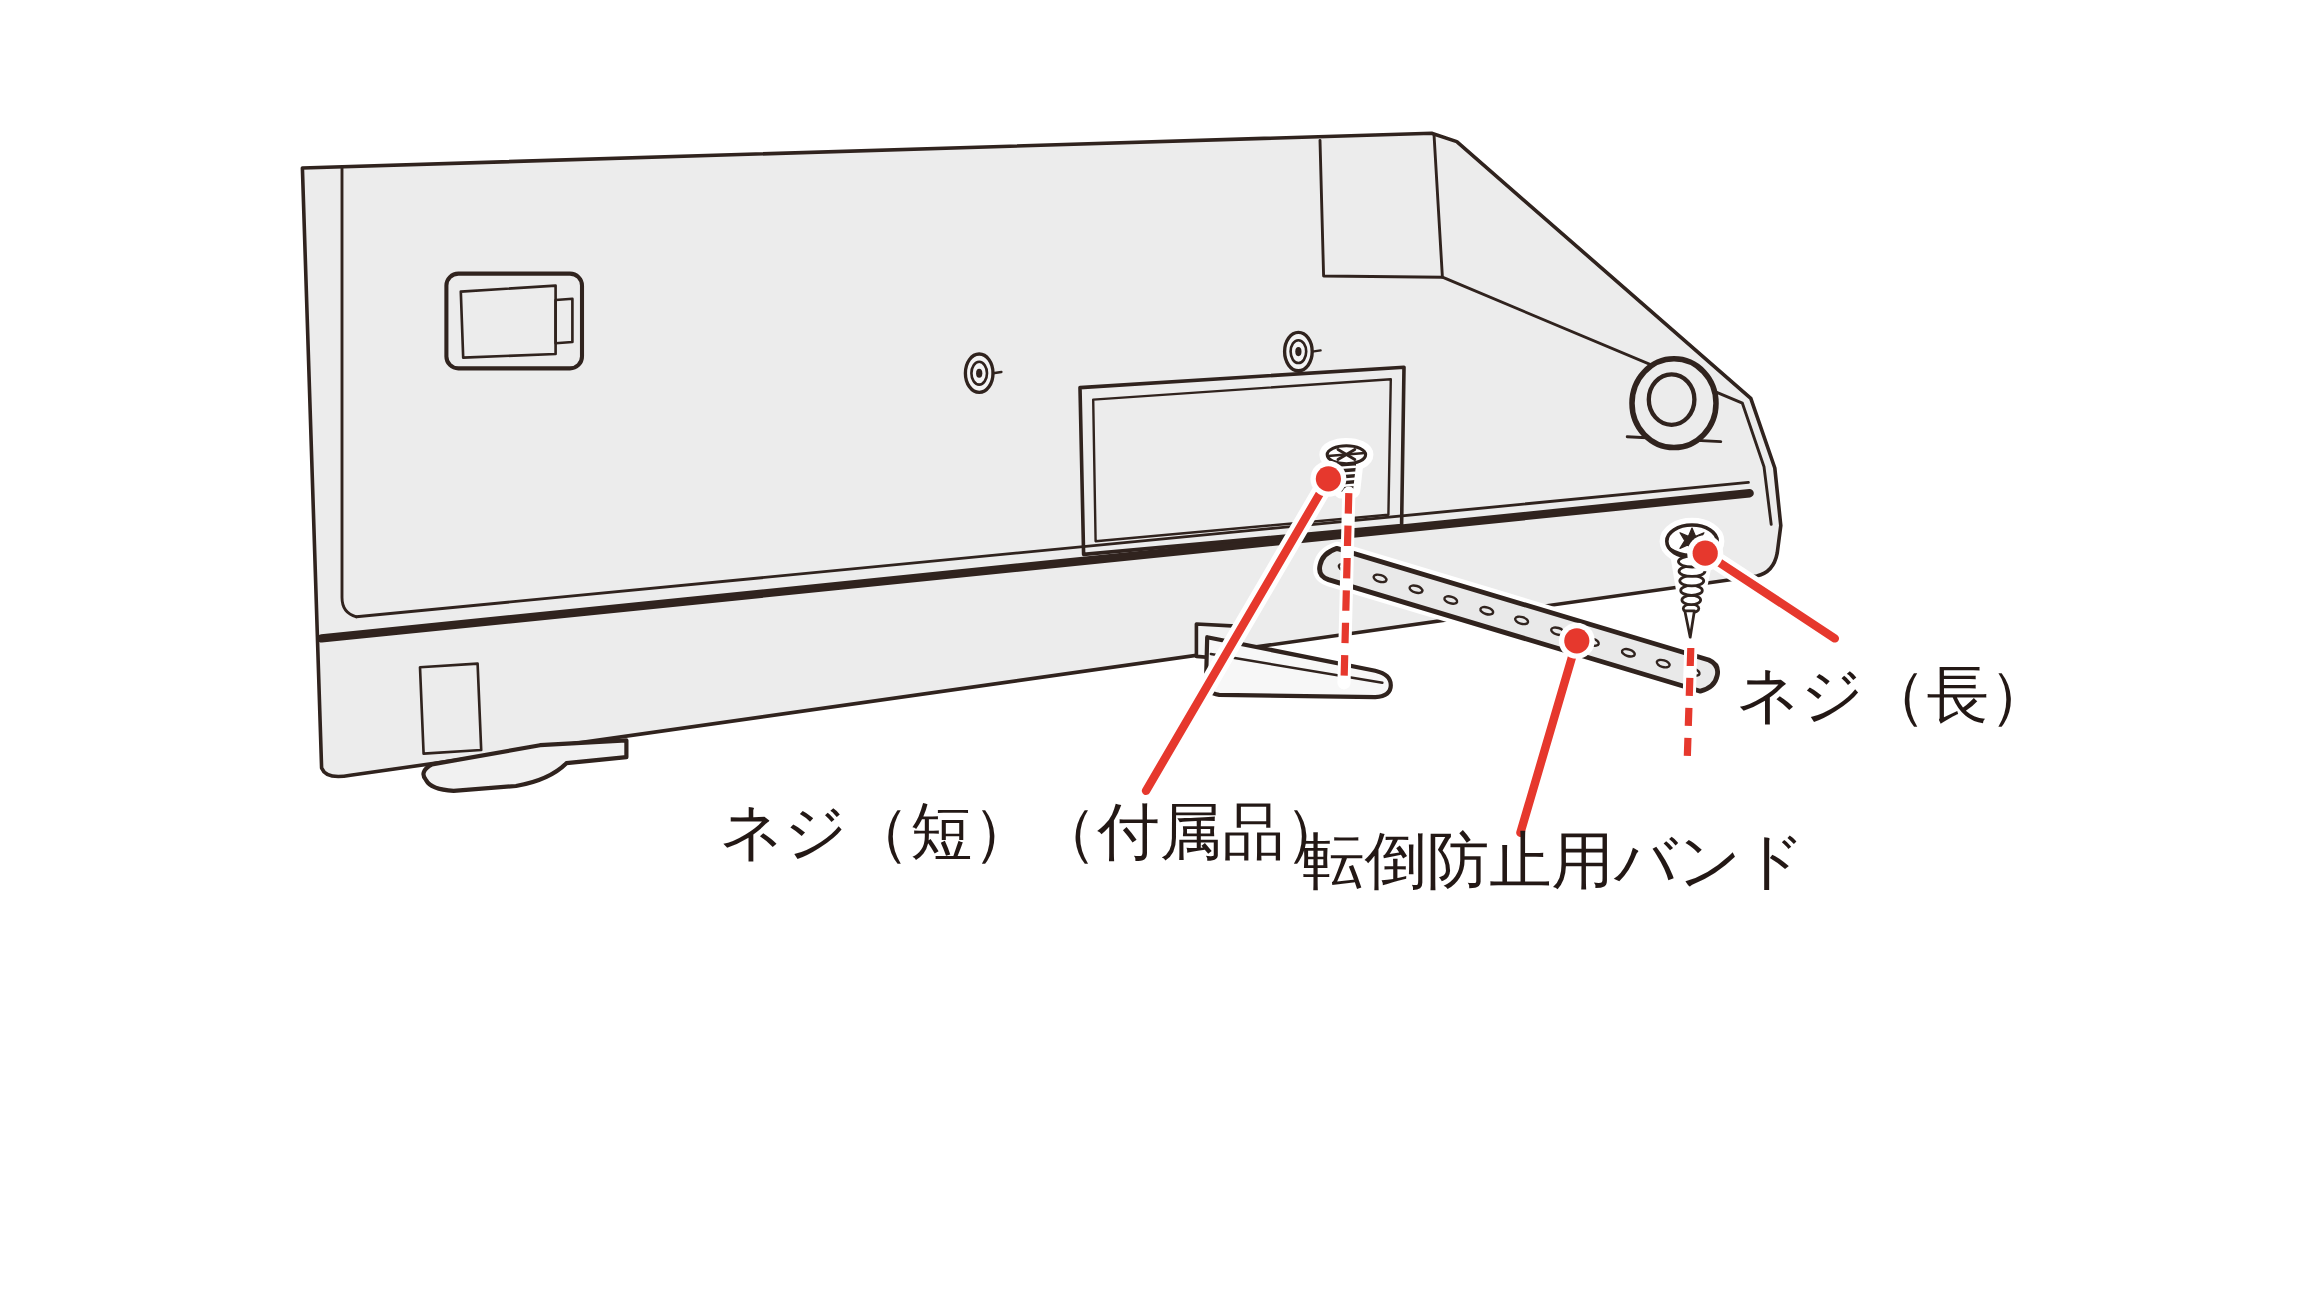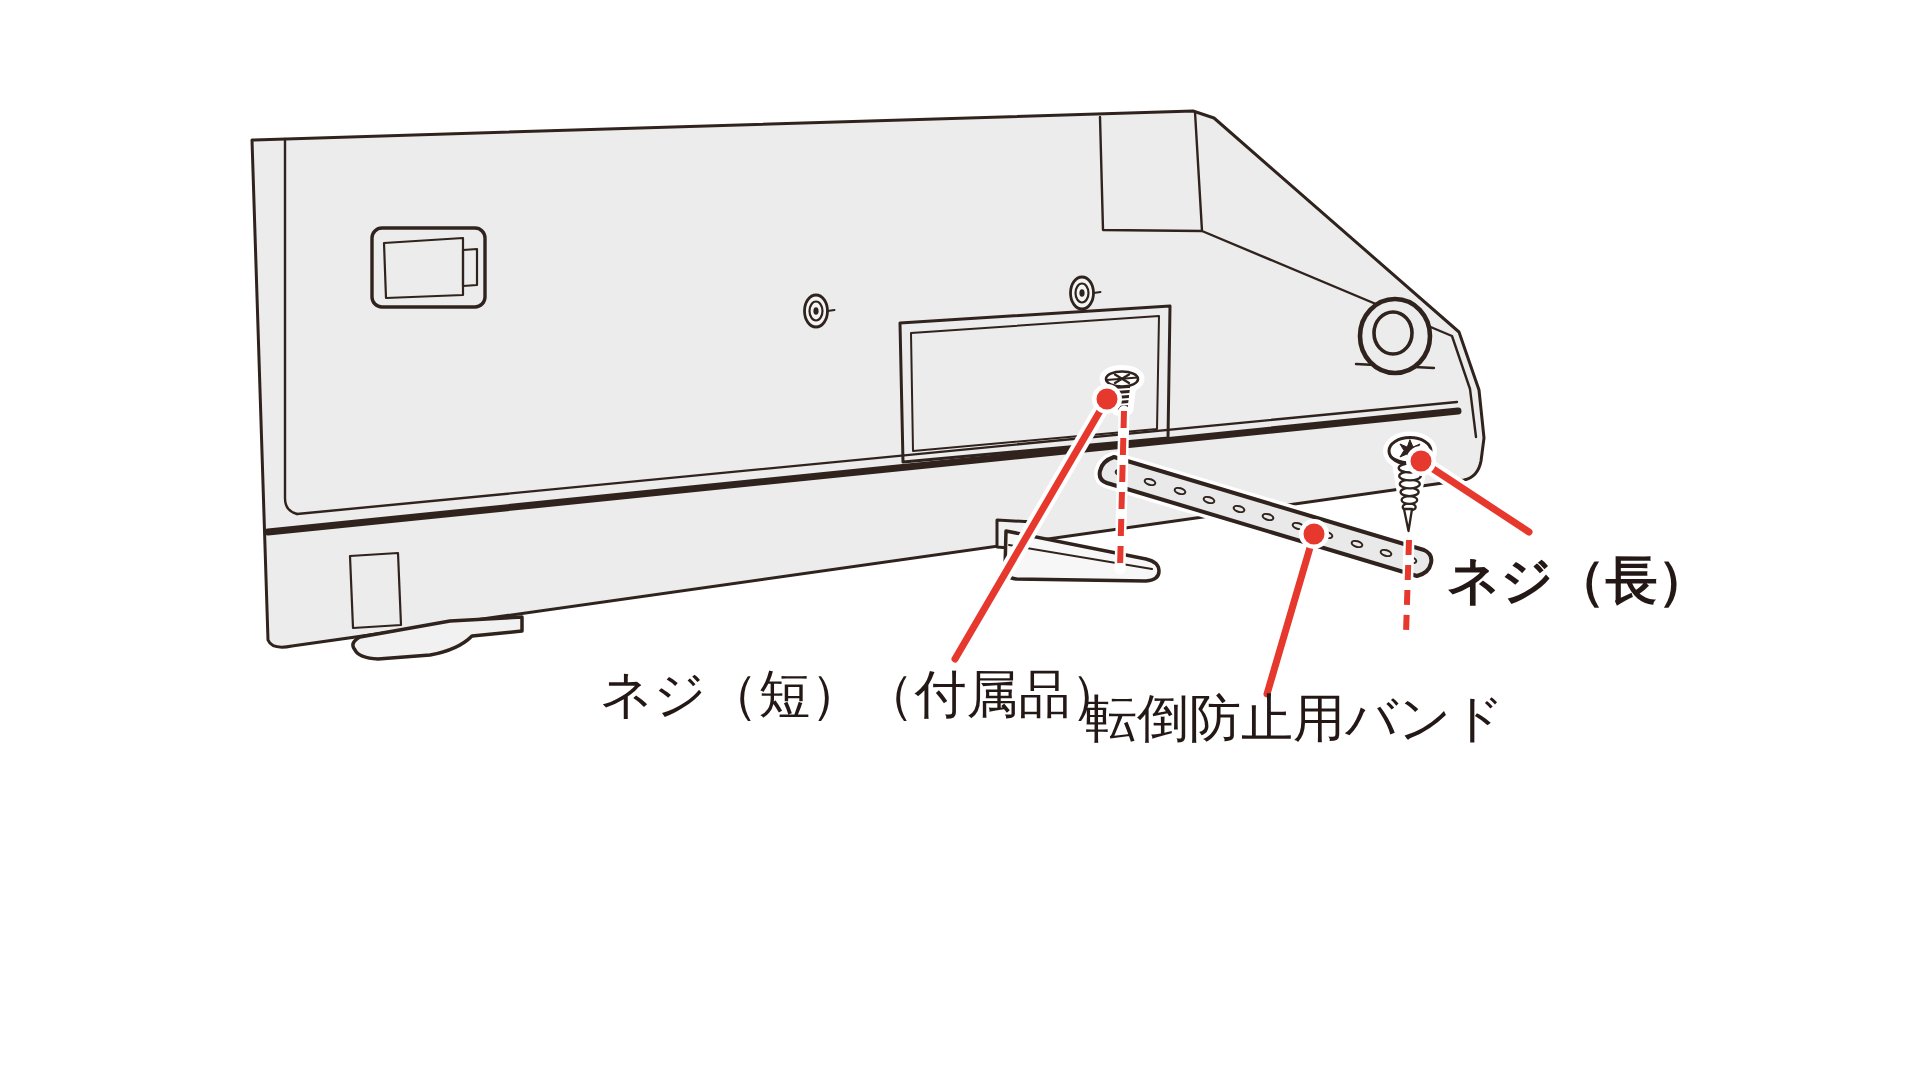--- a/index.html
+++ b/index.html
@@ -160,17 +160,17 @@
     <circle cx="1314" cy="534" r="10.5" fill="#e6382d"></circle>
     <circle cx="1421" cy="461" r="15" fill="#ffffff"></circle>
     <circle cx="1421" cy="461" r="10.5" fill="#e6382d"></circle>
   </g>
 </svg>
 
 <div class="lbl" style="left:600px;top:668px;">ネジ（短）（付属品）</div>
 
 <div class="lbl" style="left:1085px;top:692px;">転倒防止用バンド</div>
 
-<div class="lbl lbl2line" style="left:1447px;top:546px;font-weight:bold;">
+<div class="lbl lbl2line" style="left:1447px;top:546px;">
   <span class="line1">ネジ（長）</span>
 </div>
 
 </div>
 
 </body></html>

